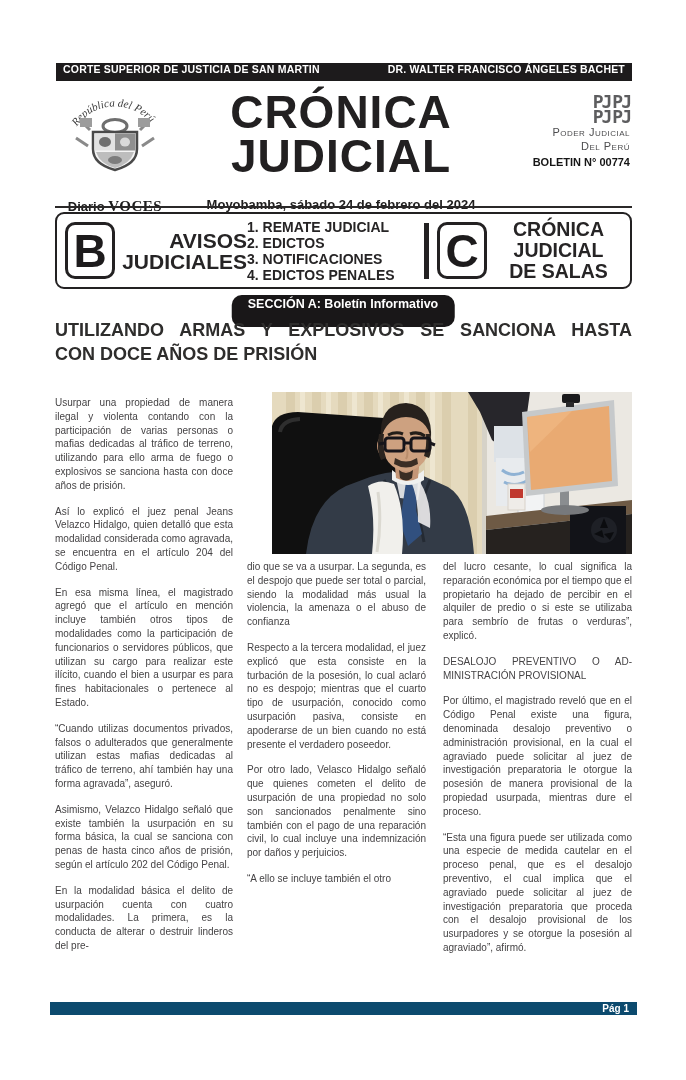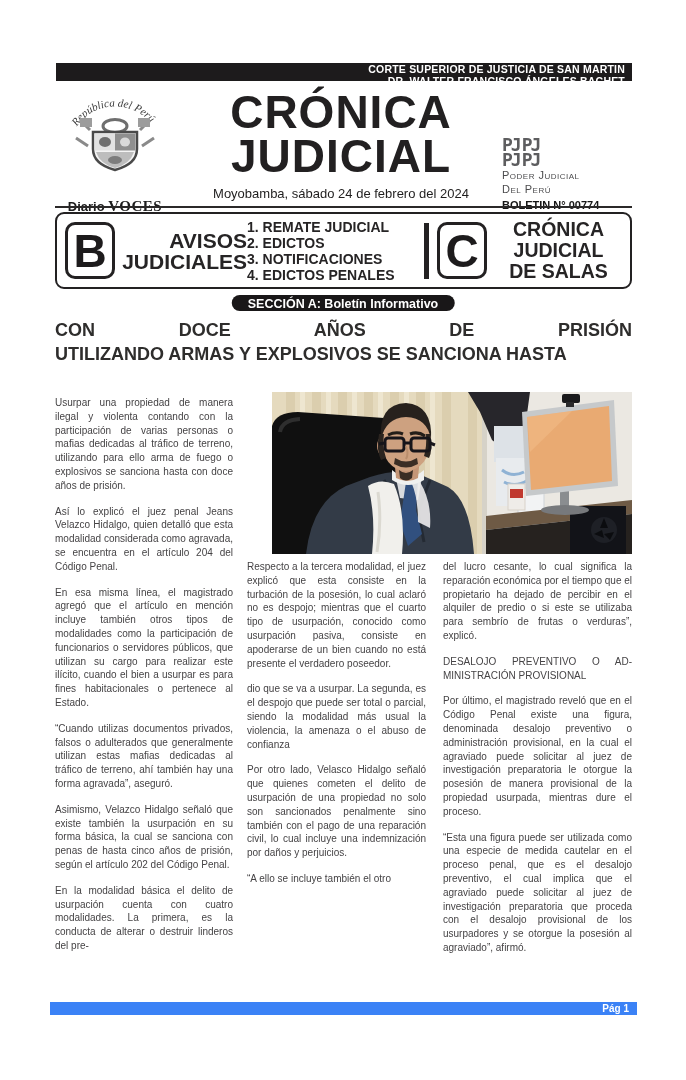--- a/index.html
+++ b/index.html
@@ -8,37 +8,36 @@
     position:relative; width:686px; height:1080px; margin:0 auto;
     background:#ffffff; overflow:hidden;
     font-family:"Liberation Sans", sans-serif; color:#413f41;
   }
   .abs{ position:absolute; }
 
   
   .topbar{
     top:63px; left:56px; width:576px; height:18px;
     background:#1d1b1c; color:#fff;
-    display:flex; justify-content:space-between; align-items:flex-end;
+    display:flex; justify-content:space-between; align-items:flex-start;
     padding:0 7px; font-size:10.5px; font-weight:bold; letter-spacing:.2px;
     white-space:nowrap;
-    flex-direction:column;
   }
 
   
   .logo-left{ top:90px; left:58px; width:114px; height:112px; text-align:center; }
   .logo-left svg{ display:block; margin:0 auto; }
   .diario-caption{ font-size:13px; font-weight:bold; color:#1c1c1c; margin-top:18px; }
   .diario-caption .voces{ font-family:"Liberation Serif", serif; font-size:15px; font-weight:bold; letter-spacing:.5px; }
 
   .title-block{ top:90px; left:186px; width:310px; text-align:center; color:#222021;}
   .title-line{ font-size:46px; font-weight:bold; line-height:44px; letter-spacing:1px; }
-  .dateline{ font-size:13px; font-weight:normal; margin-top:8px; color:#1f1e1e; }
-
-  .logo-right{ top:94px; left:502px; width:128px; text-align:left;margin-top:43px; }
+  .dateline{ font-size:13px; font-weight:bold; margin-top:19px; color:#1f1e1e; }
+
+  .logo-right{ top:94px; left:502px; width:128px; text-align:right; }
   .pj-grid{ display:inline-grid; grid-template-columns:auto auto; gap:0 2px; line-height:15px; }
   .pj-cell{
     font-family:"DejaVu Sans Mono", monospace; font-weight:bold;
     font-size:18px; letter-spacing:-2px; color:#5d5d5f;
   }
   .pj-org{ font-variant:small-caps; font-size:11px; line-height:11px; color:#4c4c4e; letter-spacing:.5px; margin-top:3px;}
   .bulletin{ font-size:11px; font-weight:bold; color:#161616; margin-top:4px; }
 
   .mast-rule{ top:206px; left:55px; width:577px; height:2px; background:#2b2929; }
 
@@ -56,21 +55,21 @@
   .letter-b{ margin-left:8px; }
   .avisos{ width:132px; text-align:right; font-size:21px; font-weight:bold; line-height:21px; flex:0 0 auto;}
   .bc-list{ width:175px; font-size:14px; font-weight:bold; line-height:16px; list-style:none; flex:0 0 auto; }
   .bc-divider{ width:5px; height:56px; background:#232122; margin:0 8px 0 2px; flex:0 0 auto;}
   .c-title{ flex:1; text-align:center; font-size:19.5px; font-weight:bold; line-height:21px; }
 
   
   .section-pill{
     top:295px; left:50%; transform:translateX(-50%);
     background:#191718; color:#fff; border-radius:10px;
-    padding:2px 16px 0; font-size:12.5px; font-weight:bold; white-space:nowrap;
+    padding:2px 16px 16px; font-size:12.5px; font-weight:bold; white-space:nowrap;
   }
 
   
   .headline{ top:318px; left:55px; width:577px; color:#2e2d2c; }
   .headline div{ font-size:18px; font-weight:bold; line-height:24px;
     text-align:justify; text-align-last:justify; }
   .headline div:last-child{ text-align-last:left; }
 
   
   .bodycol{ font-size:10px; line-height:13.8px; text-align:justify; color:#454345; hyphens:auto; }
@@ -79,21 +78,21 @@
   .col2{ top:560px; left:247px; width:179px; }
   .col3{ top:560px; left:443px; width:189px; }
   .subhead{ text-transform:none; }
 
   
   .photo{ top:392px; left:272px; width:360px; height:162px; overflow:hidden; }
   .photo svg{ display:block; }
 
   
   .footer{
-    top:1002px; left:50px; width:587px; height:13px; background:#3b82f6;
+    top:1002px; left:50px; width:587px; height:13px; background:#0c4a6e;
     color:#fff; display:flex; justify-content:flex-end; align-items:center;
     padding-right:8px; font-size:10px; font-weight:bold; z-index:5;
   }
 </style>
 </head>
 <body>
 
 <div class="page">
 
   <div class="abs topbar">
@@ -167,22 +166,22 @@
     <div class="c-title">
       <div>CRÓNICA</div>
       <div>JUDICIAL</div>
       <div>DE SALAS</div>
     </div>
   </div>
 
   <div class="abs section-pill">SECCIÓN A: Boletín Informativo</div>
 
   <div class="abs headline">
+    <div>UTILIZANDO ARMAS Y EXPLOSIVOS SE SANCIONA HASTA</div>
     <div>CON DOCE AÑOS DE PRISIÓN</div>
-    <div>UTILIZANDO ARMAS Y EXPLOSIVOS SE SANCIONA HASTA</div>
   </div>
 
   <div class="abs photo">
     <svg width="360" height="162" viewBox="0 0 360 162" preserveAspectRatio="none">
       <rect width="360" height="162" fill="#ebe8e2"></rect>
       <rect width="212" height="162" fill="#e5dabe"></rect>
       <g fill="#d2c49f" opacity="0.5">
         <rect x="14" width="9" height="162"></rect>
           <rect x="40" width="9" height="162"></rect>
         <rect x="66" width="9" height="162"></rect>
@@ -251,22 +250,22 @@
   <div class="abs bodycol col1">
     <p>Usurpar una propiedad de manera ilegal y violenta contando con la participación de varias personas o mafias dedicadas al tráfico de terreno, utilizando para ello arma de fuego o explosivos se sanciona hasta con doce años de prisión.</p>
     <p>Así lo explicó el juez penal Jeans Velazco Hidalgo, quien detalló que esta modalidad considerada como agravada, se encuentra en el artículo 204 del Código Penal.</p>
     <p>En esa misma línea, el magistrado agregó que el artículo en mención incluye también otros tipos de modalidades como la participación de funcionarios o servidores públicos, que utilizan su cargo para realizar este ilícito, cuando el bien a usurpar es para fines habitacionales o pertenece al Estado.</p>
     <p>“Cuando utilizas documentos privados, falsos o adulterados que generalmente utilizan estas mafias dedicadas al tráfico de terreno, ahí también hay una forma agravada”, aseguró.</p>
     <p>Asimismo, Velazco Hidalgo señaló que existe también la usurpación en su forma básica, la cual se sanciona con penas de hasta cinco años de prisión, según el artículo 202 del Código Penal.</p>
     <p>En la modalidad básica el delito de usurpación cuenta con cuatro modalidades. La primera, es la conducta de alterar o destruir linderos del pre-</p>
   </div>
 
   <div class="abs bodycol col2">
+    <p>dio que se va a usurpar. La segunda, es el despojo que puede ser total o parcial, siendo la modalidad más usual la violencia, la amenaza o el abuso de confianza</p>
     <p>Respecto a la tercera modalidad, el juez explicó que esta consiste en la turbación de la posesión, lo cual aclaró no es despojo; mientras que el cuarto tipo de usurpación, conocido como usurpación pasiva, consiste en apoderarse de un bien cuando no está presente el verdadero poseedor.</p>
-    <p>dio que se va a usurpar. La segunda, es el despojo que puede ser total o parcial, siendo la modalidad más usual la violencia, la amenaza o el abuso de confianza</p>
     <p>Por otro lado, Velasco Hidalgo señaló que quienes cometen el delito de usurpación de una propiedad no solo son sancionados penalmente sino también con el pago de una reparación civil, lo cual incluye una indemnización por daños y perjuicios.</p>
     <p>“A ello se incluye también el otro</p>
   </div>
 
   <div class="abs bodycol col3">
     <p>del lucro cesante, lo cual significa la reparación económica por el tiempo que el propietario ha dejado de percibir en el alquiler de predio o si este se utilizaba para sembrío de frutas o verduras”, explicó.</p>
     <p class="subhead">DESALOJO PREVENTIVO O AD-MINISTRACIÓN PROVISIONAL</p>
     <p>Por último, el magistrado reveló que en el Código Penal existe una figura, denominada desalojo preventivo o administración provisional, en la cual el agraviado puede solicitar al juez de investigación preparatoria le otorgue la posesión de manera provisional de la propiedad usurpada, mientras dure el proceso.</p>
     <p>“Esta una figura puede ser utilizada como una especie de medida cautelar en el proceso penal, que es el desalojo preventivo, el cual implica que el agraviado puede solicitar al juez de investigación preparatoria que proceda con el desalojo provisional de los usurpadores y se otorgue la posesión al agraviado”, afirmó.</p>
   </div>

